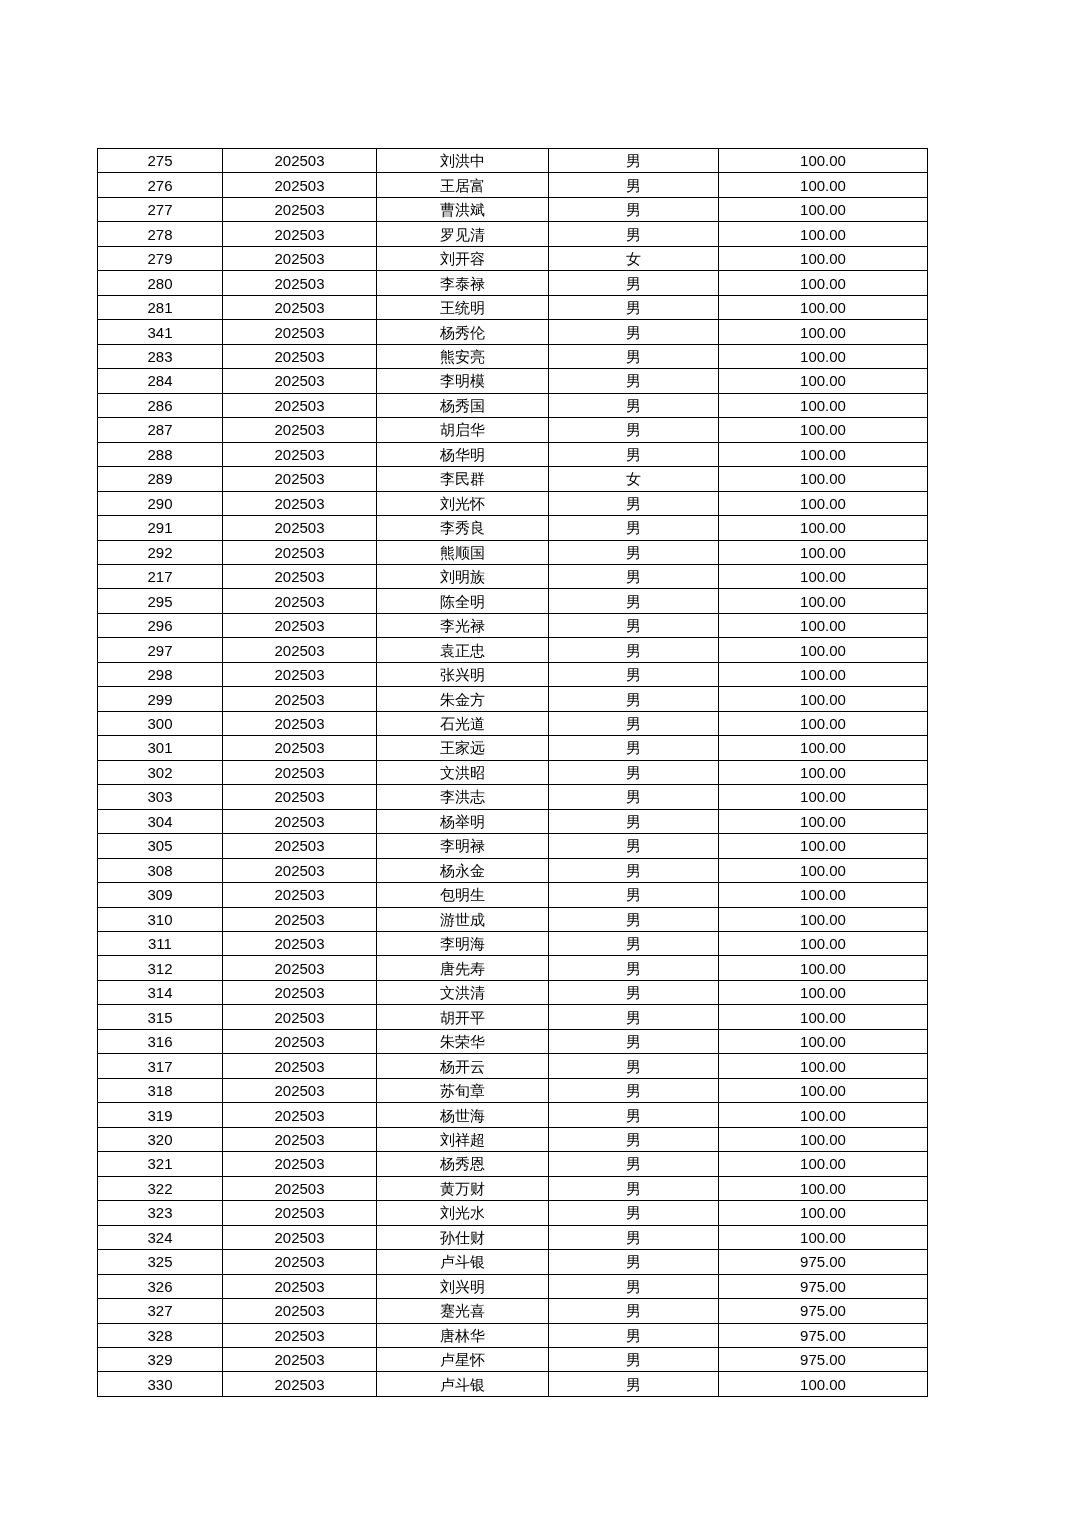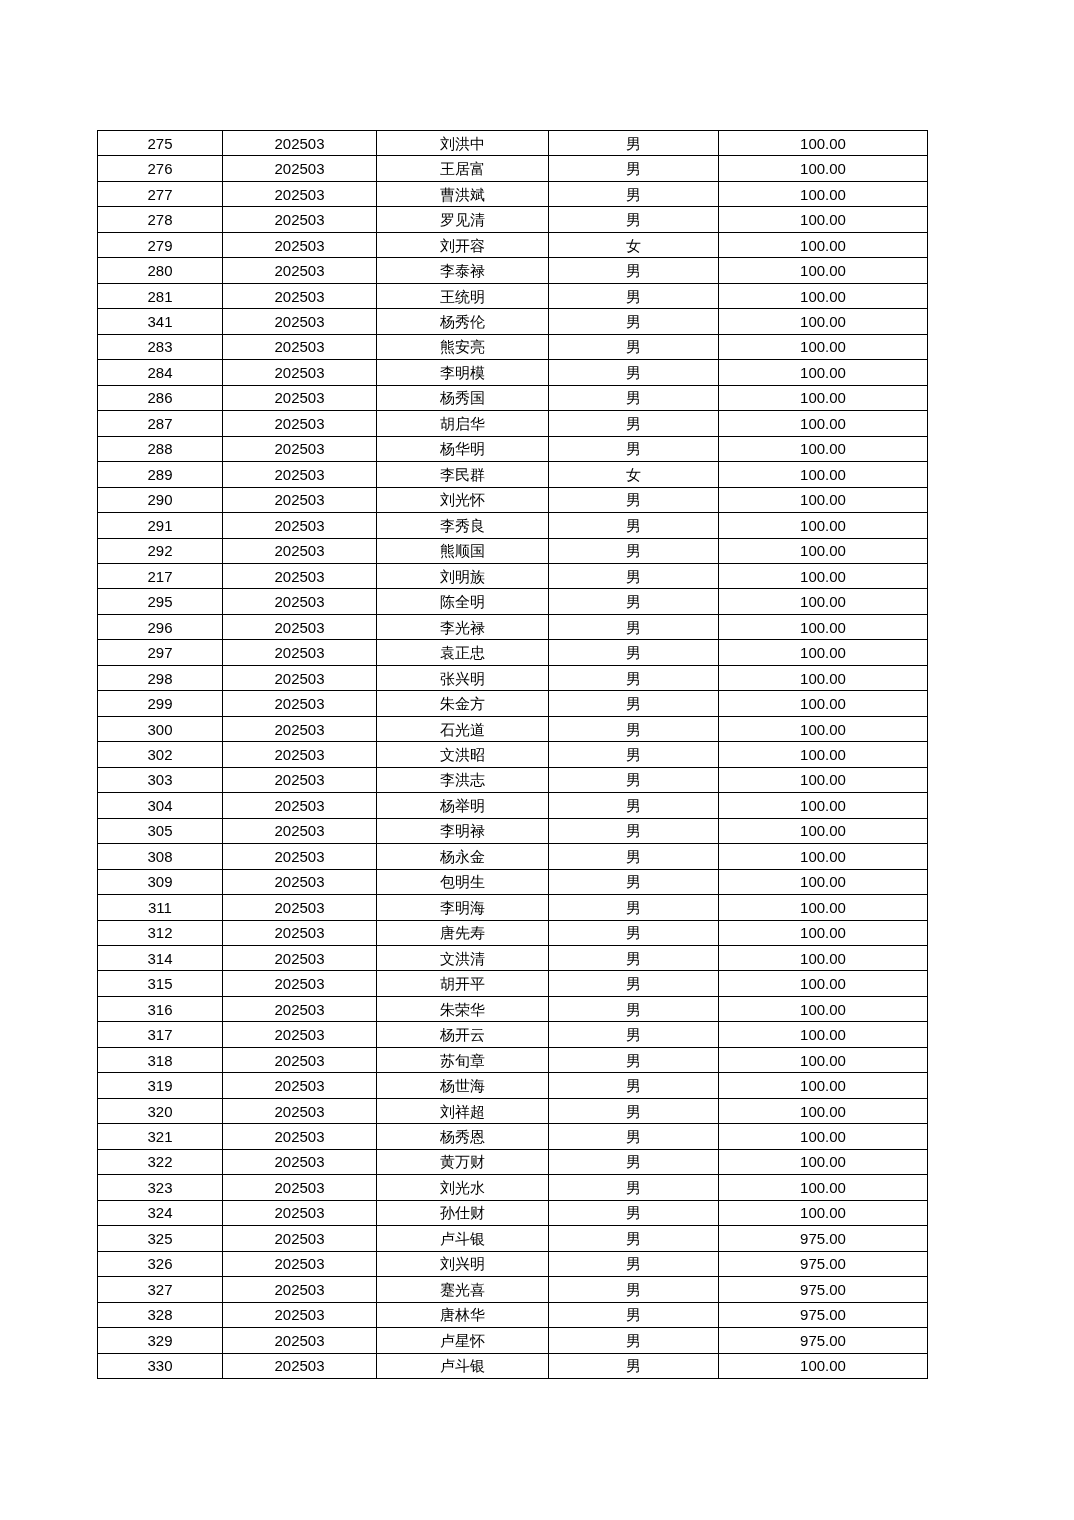--- a/index.html
+++ b/index.html
@@ -11,21 +11,21 @@
     position: relative;
     width: 1074px;
     height: 1520px;
     background: #ffffff;
     font-family: "Liberation Sans", sans-serif;
     color: #000000;
   }
   .record-table {
     position: absolute;
     left: 97px;
-    top: 130px;
+    top: 148px;
     width: 830px;
     height: 1249px;
     border-collapse: collapse;
     table-layout: fixed;
   }
   .record-table td {
     border: 1.4px solid #000000;
     text-align: center;
     vertical-align: middle;
     font-size: 15px;
@@ -216,20 +216,27 @@
           <td>100.00</td>
         </tr>
         <tr>
           <td>300</td>
           <td>202503</td>
           <td>石光道</td>
           <td>男</td>
           <td>100.00</td>
         </tr>
         <tr>
+          <td>301</td>
+          <td>202503</td>
+          <td>王家远</td>
+          <td>男</td>
+          <td>100.00</td>
+        </tr>
+        <tr>
           <td>302</td>
           <td>202503</td>
           <td>文洪昭</td>
           <td>男</td>
           <td>100.00</td>
         </tr>
         <tr>
           <td>303</td>
           <td>202503</td>
           <td>李洪志</td>
@@ -254,20 +261,27 @@
           <td>308</td>
           <td>202503</td>
           <td>杨永金</td>
           <td>男</td>
           <td>100.00</td>
         </tr>
         <tr>
           <td>309</td>
           <td>202503</td>
           <td>包明生</td>
+          <td>男</td>
+          <td>100.00</td>
+        </tr>
+        <tr>
+          <td>310</td>
+          <td>202503</td>
+          <td>游世成</td>
           <td>男</td>
           <td>100.00</td>
         </tr>
         <tr>
           <td>311</td>
           <td>202503</td>
           <td>李明海</td>
           <td>男</td>
           <td>100.00</td>
         </tr>

